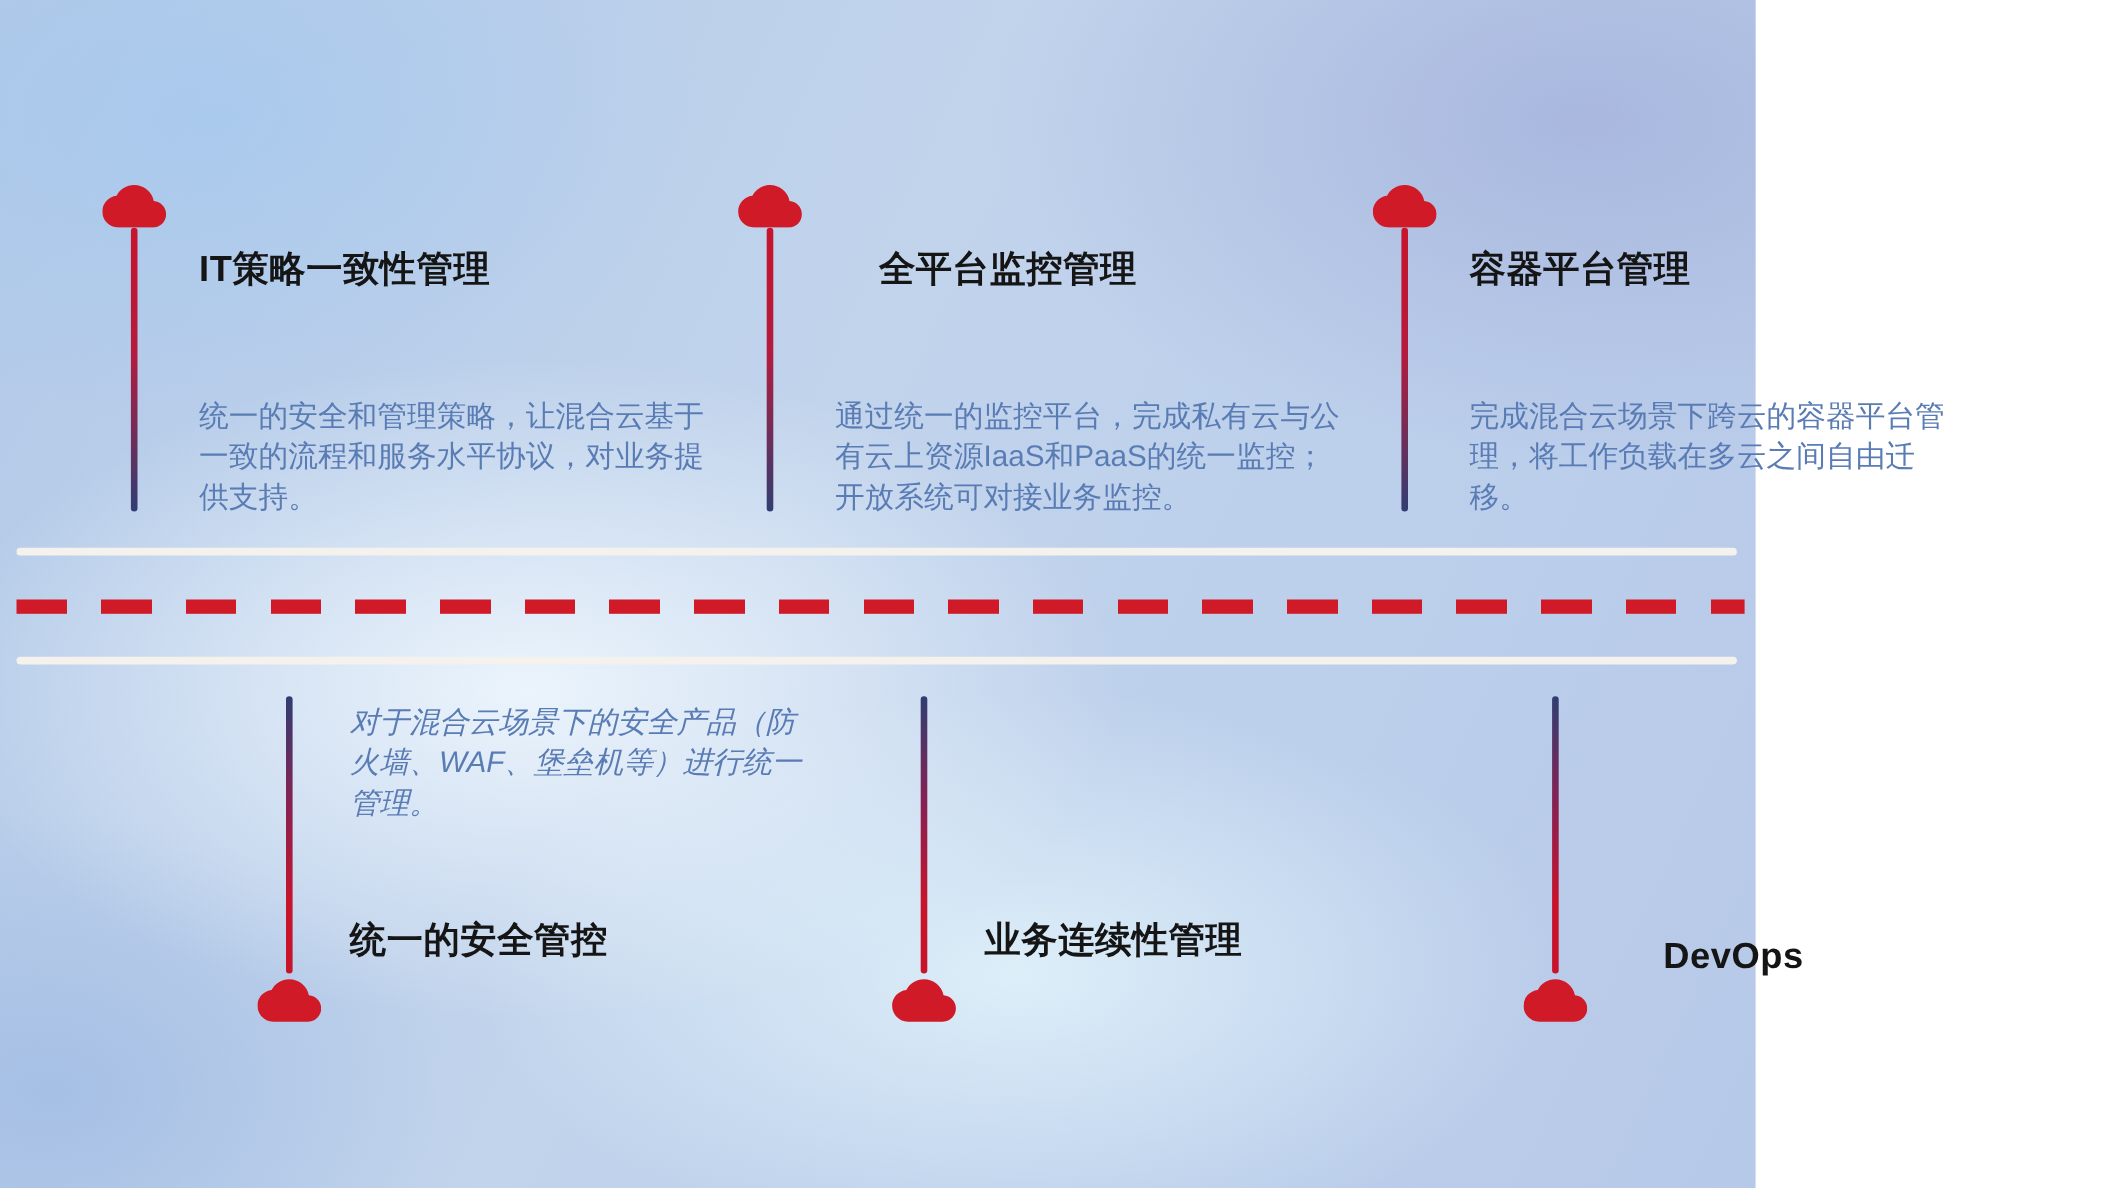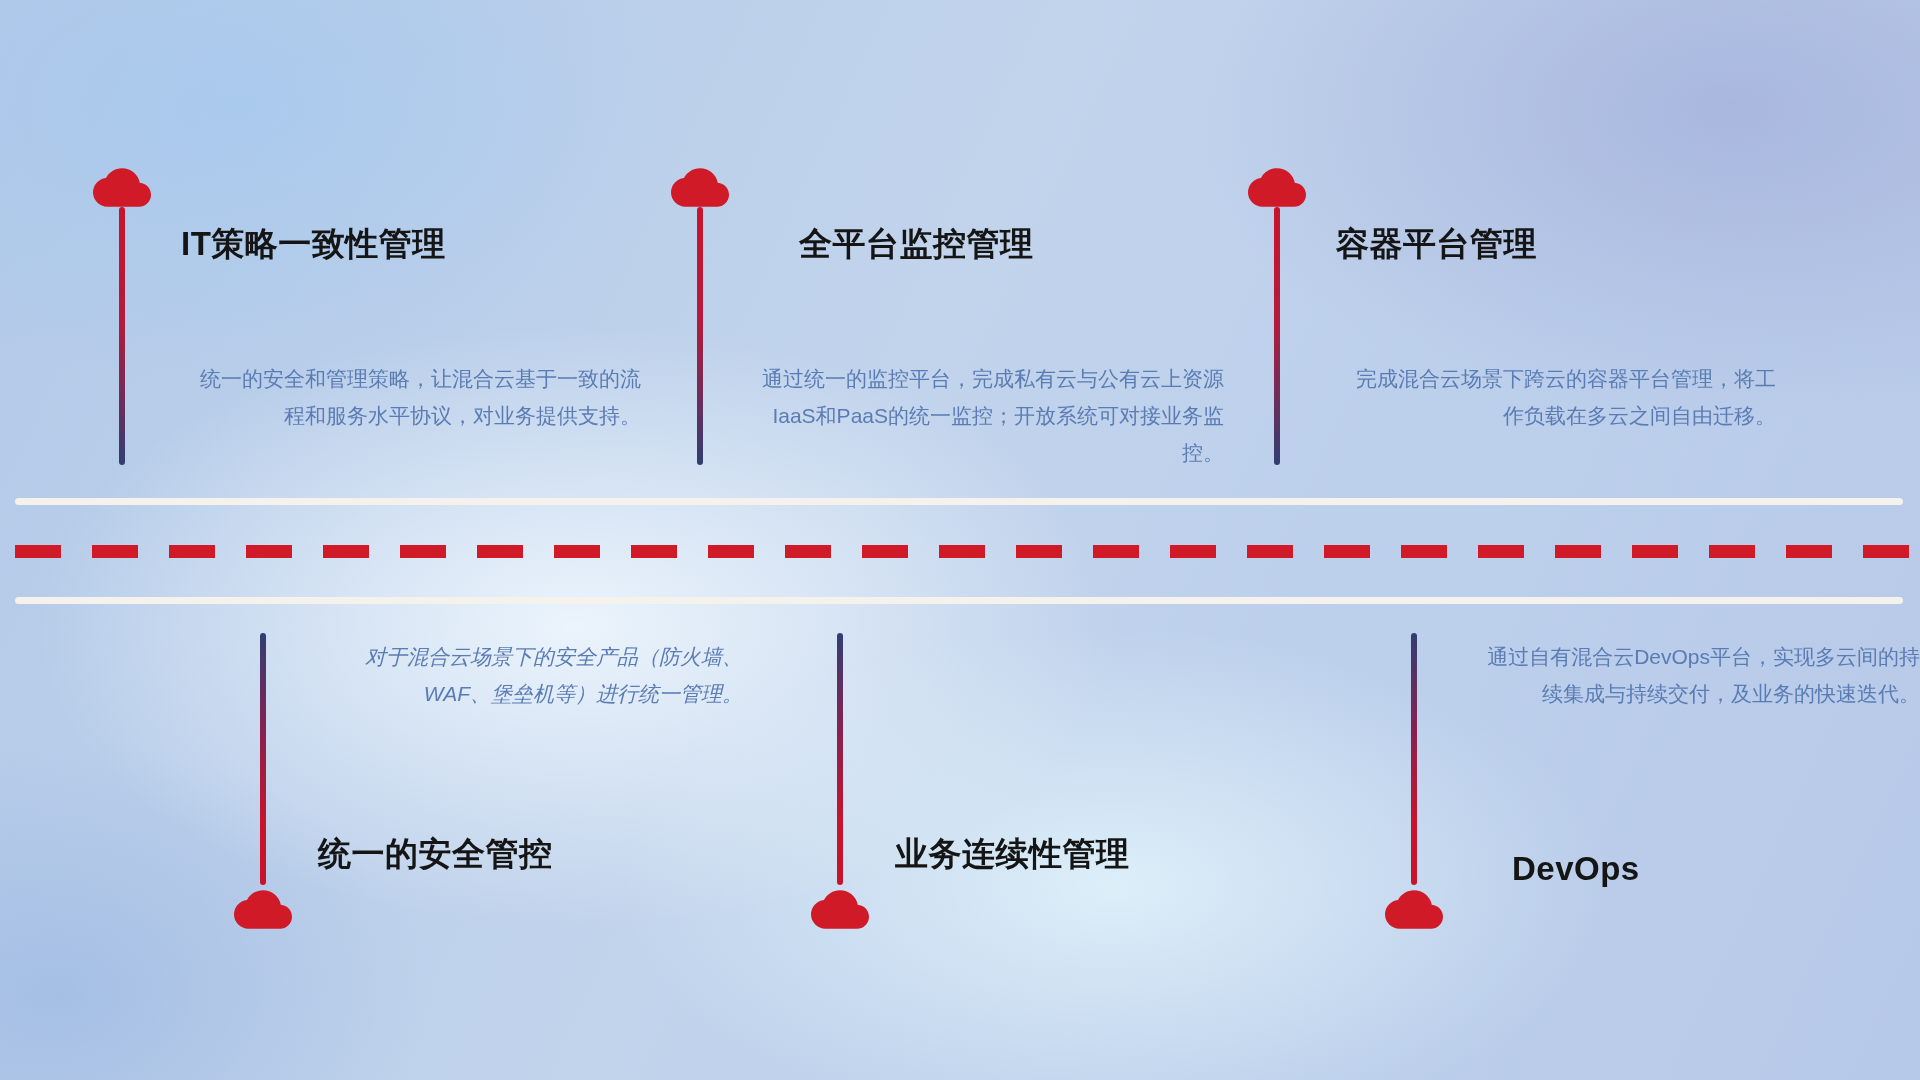--- a/index.html
+++ b/index.html
@@ -3,21 +3,21 @@
 <meta charset="utf-8">
 <style>
   * { margin: 0; padding: 0; box-sizing: border-box; }
   html, body { width: 1920px; height: 1080px; }
   body {
     font-family: "Liberation Sans", "DejaVu Sans", sans-serif;
     overflow: hidden;
   }
   .canvas {
     position: relative;
-    width: 1920px;
+    width: 1596px;
     height: 1080px;
     background:
       radial-gradient(900px 500px at 30% 58%, rgba(243,250,255,0.85), rgba(243,250,255,0) 60%),
       radial-gradient(820px 430px at 58% 82%, rgba(228,246,252,0.80), rgba(228,246,252,0) 60%),
       radial-gradient(700px 430px at 12% 10%, rgba(160,200,240,0.55), rgba(160,200,240,0) 65%),
       radial-gradient(900px 520px at 90% 10%, rgba(150,160,210,0.50), rgba(150,160,210,0) 60%),
       radial-gradient(620px 420px at 3% 92%, rgba(148,178,224,0.55), rgba(148,178,224,0) 60%),
       linear-gradient(115deg, #b2c9e8 0%, #c2d4ec 45%, #bccfeb 70%, #b7c9e8 100%);
   }
 
@@ -72,25 +72,24 @@
   .title {
     position: absolute;
     font-size: 33px;
     font-weight: 700;
     color: #151515;
     letter-spacing: 0.5px;
     white-space: nowrap;
   }
   .desc {
     position: absolute;
-    font-size: 21px;
+    font-size: 27px;
     line-height: 37px;
     color: #5a7cb4;
     font-weight: 400;
-    text-align: right;
   }
 </style>
 </head>
 <body>
 
 <div class="canvas">
 
   <div class="road-line top"></div>
   <div class="road-dash"></div>
   <div class="road-line bottom"></div>
@@ -140,16 +139,15 @@
     <svg class="cloud" viewBox="0 4 24 16">
         <path d="M19.35 10.04A7.49 7.49 0 0 0 12 4C9.11 4 6.6 5.64 5.35 8.04A5.994 5.994 0 0 0 0 14c0 3.31 2.69 6 6 6h13c2.76 0 5-2.24 5-5 0-2.64-2.05-4.78-4.65-4.96z"></path>
       </svg>
   </div>
 
   <div class="desc" style="left:318px; top:638px; width:425px;font-style:italic;">对于混合云场景下的安全产品（防火墙、WAF、堡垒机等）进行统一管理。</div>
   <div class="title" style="left:318px; top:832px;">统一的安全管控</div>
 
   <div class="title" style="left:895px; top:832px;">业务连续性管理</div>
 
-  <div class="desc" style="left:1470px; top:638px; width:450px;">通过自有混合云DevOps平台，实现多云间的持续集成与持续交付，及业务的快速迭代。</div>
   <div class="title" style="left:1479px; top:850px;margin-left:33px;">DevOps</div>
 
 </div>
 
 </body></html>

